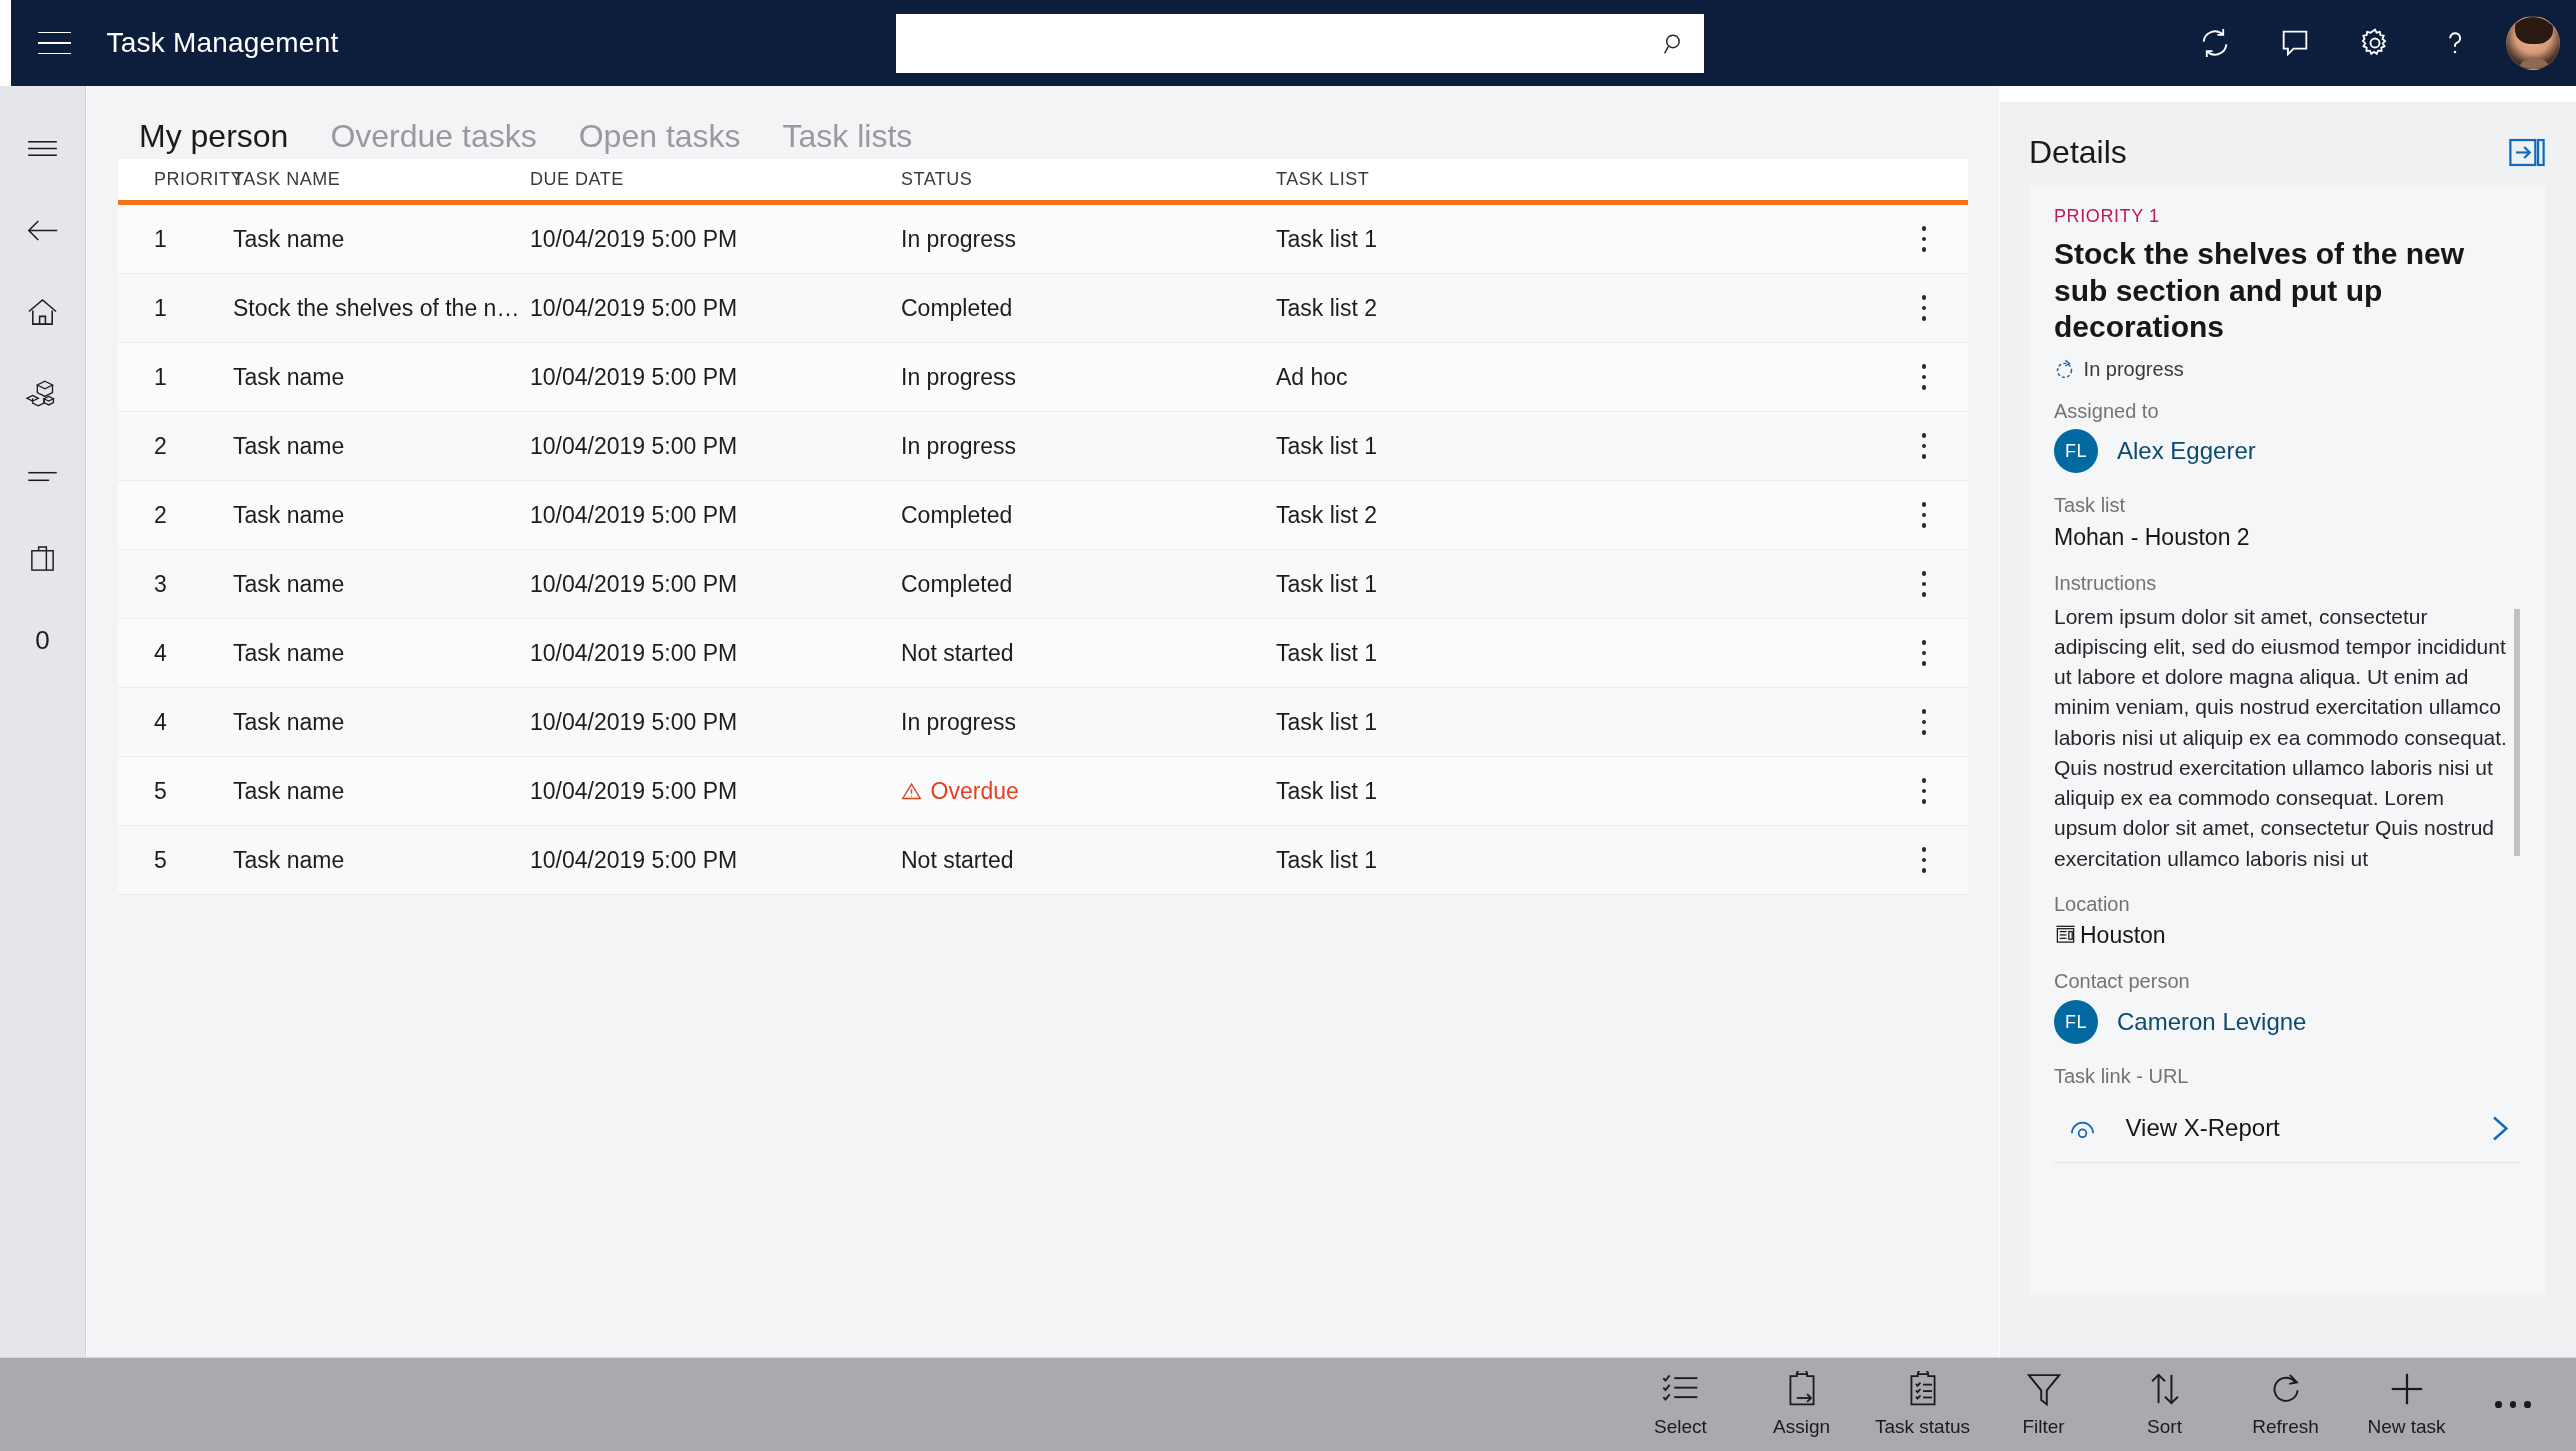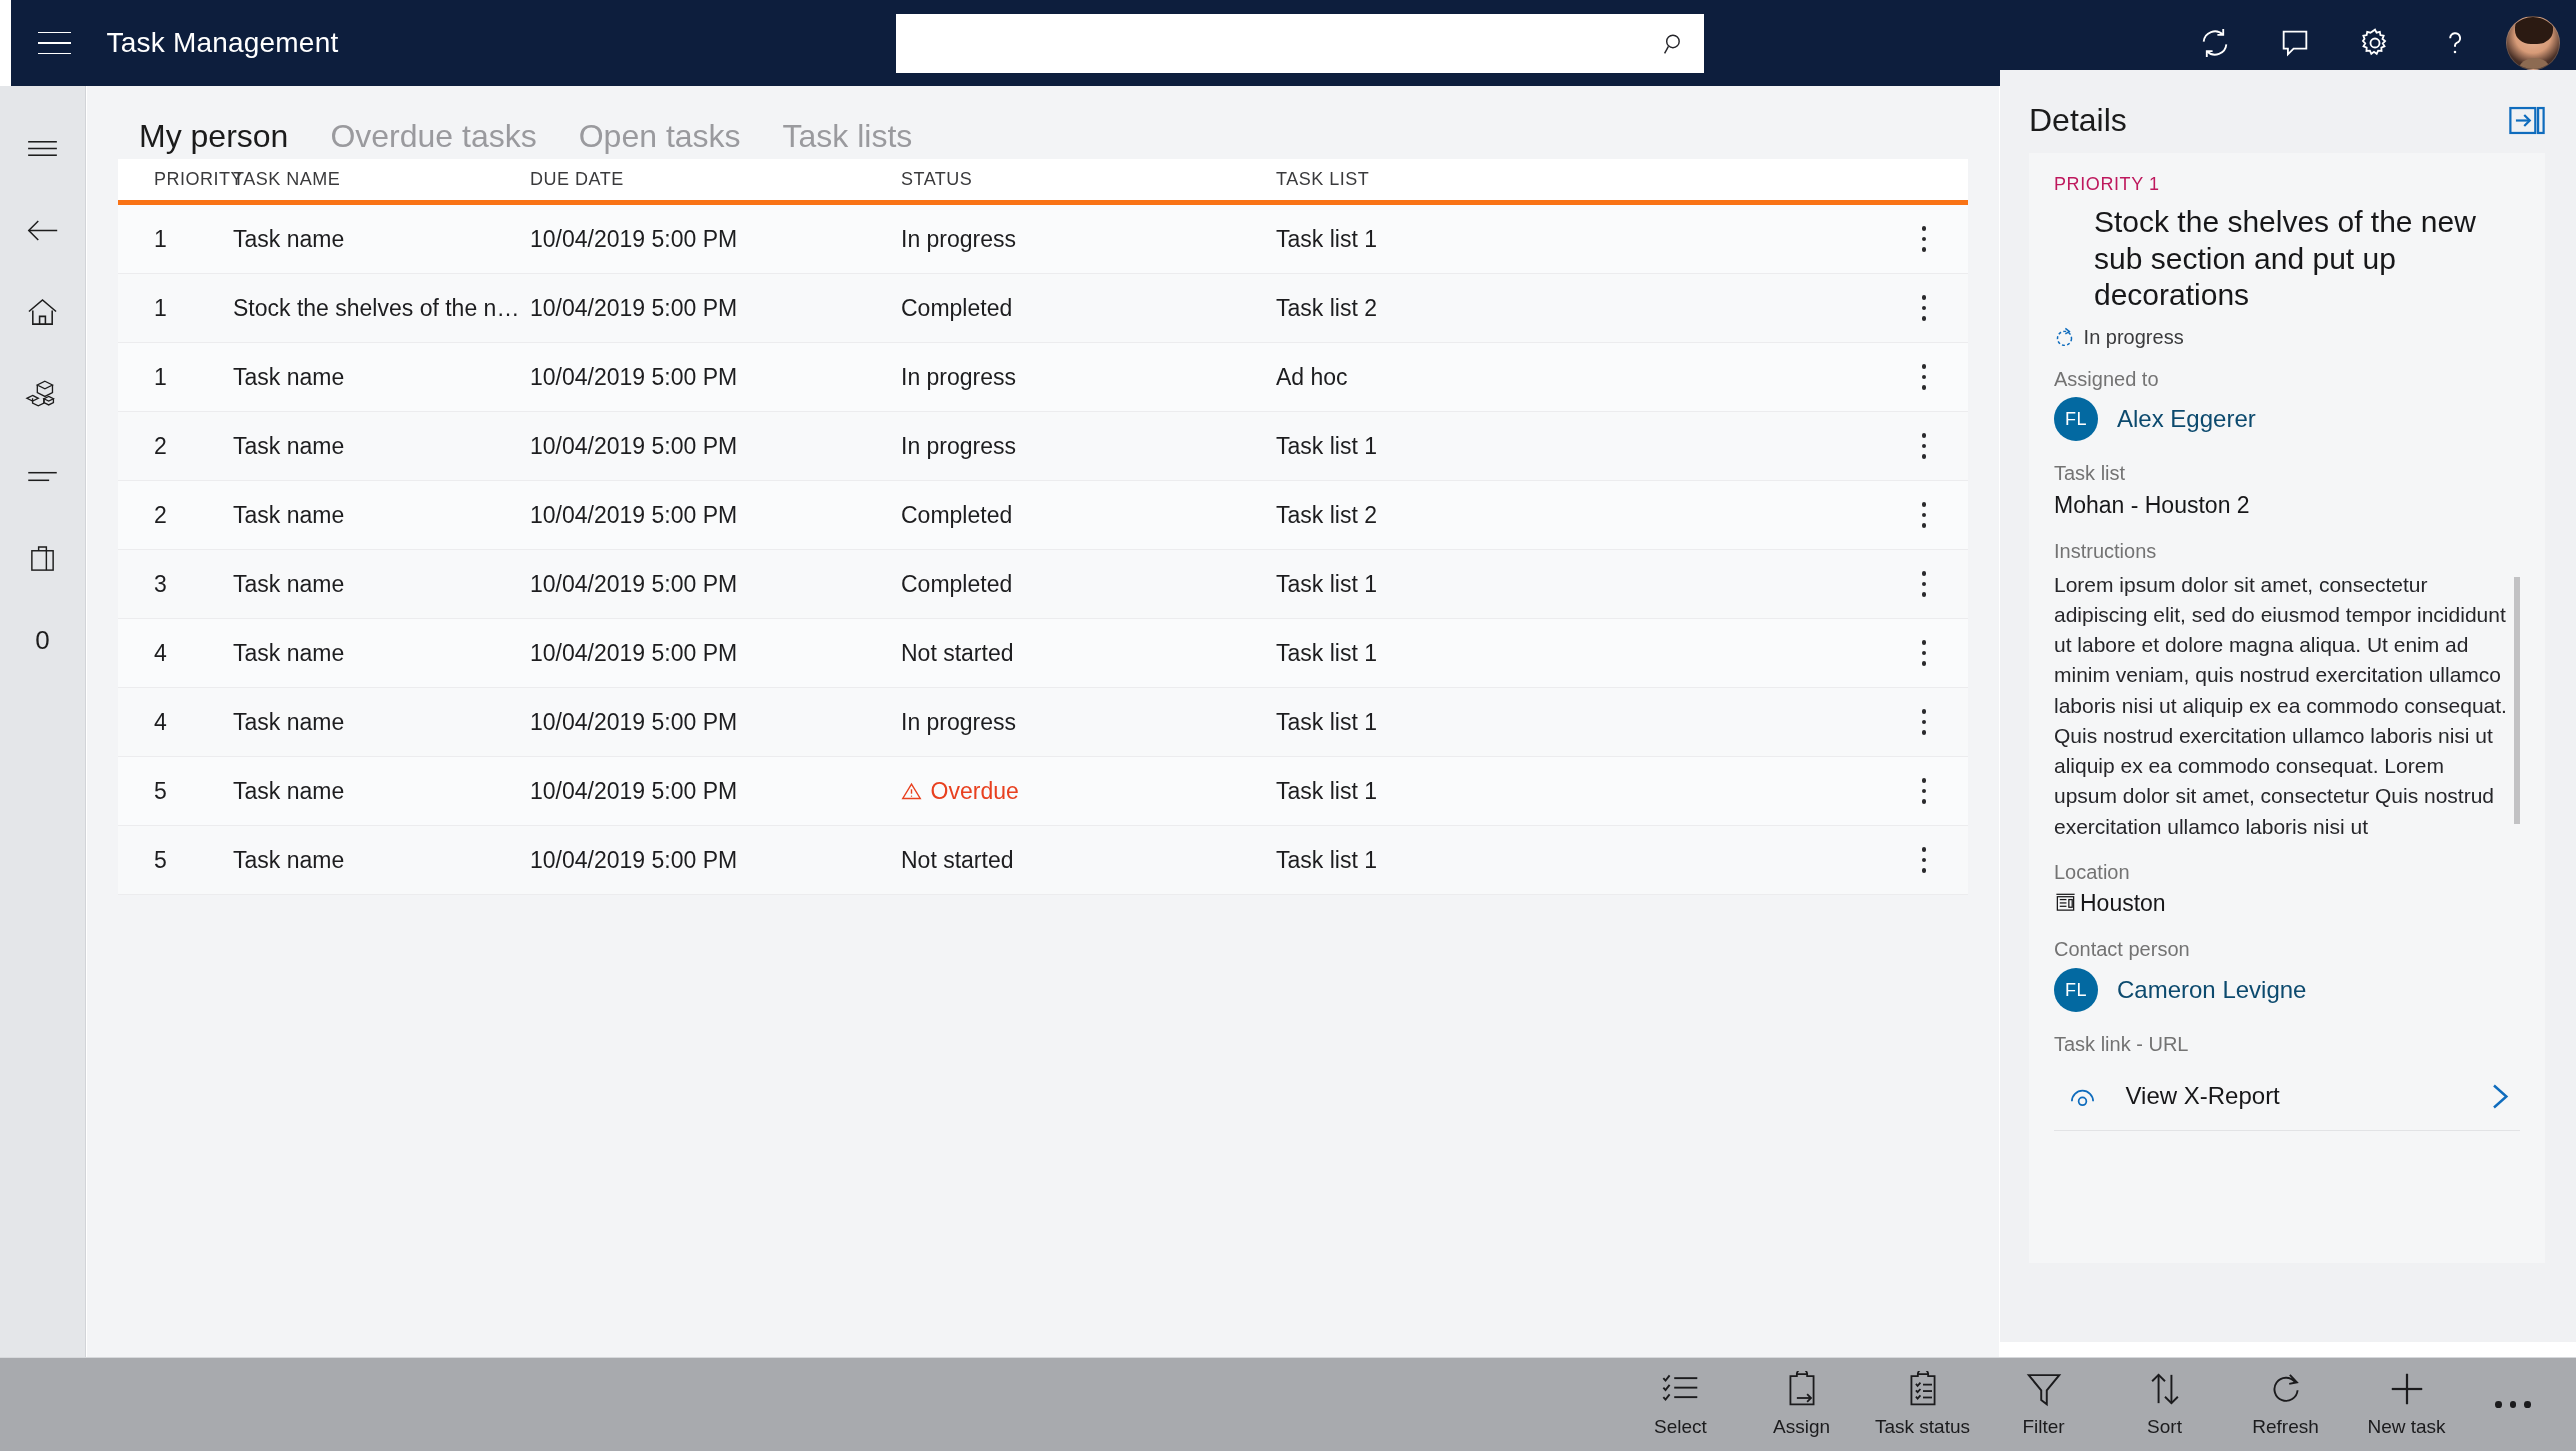--- a/index.html
+++ b/index.html
@@ -166,21 +166,21 @@
     width: 38px; height: 42px;
     display: flex; flex-direction: column; align-items: center; justify-content: center; gap: 5.7px;
     cursor: pointer;
   }
   .kebab i { width: 4.8px; height: 4.8px; background: #2a2a2c; border-radius: 50%; display: block; }
   .overdue { color: #e8401f; }
   .warn-ico { width: 21px; height: 21px; display: inline-block; }
 
   
   .details {
-    position: absolute; left: 2000px; top: 70px;
+    position: absolute; left: 2000px; top: 102px;
     width: 576px; height: 1272px;
     background: #f0f1f3;
   }
   .det-head {
     display: flex; align-items: center; justify-content: space-between;
     padding: 25px 31px 0 29px;
     height: 75px;
   }
   .det-title { font-size: 32px; color: #1b1b1b; font-weight: 400; }
   .expand-btn { width: 36px; height: 29px; cursor: pointer; }
@@ -191,23 +191,22 @@
     height: 1110px;
     position: relative;
     padding: 21px 25px 0 25px;
     overflow: hidden;
   }
   .det-pri {
     font-size: 18px; color: #be185d; letter-spacing: 0.6px; text-transform: uppercase;
     margin-bottom: 9.6px;
   }
   .det-name {
-    font-size: 30px; color: #171719; line-height: 1.22; font-weight: 400;
+    font-size: 30px; color: #171719; line-height: 1.22; font-weight: 700;
     margin-bottom: 11.5px;
-    margin-left: 40px;
   }
   .det-status {
     display: flex; align-items: center; gap: 8.6px;
     font-size: 20px; color: #3a3a3c;
     margin-bottom: 19px;
   }
   .det-label {
     font-size: 20px; color: #737373; margin-bottom: 6.7px;
   }
   .det-val {

